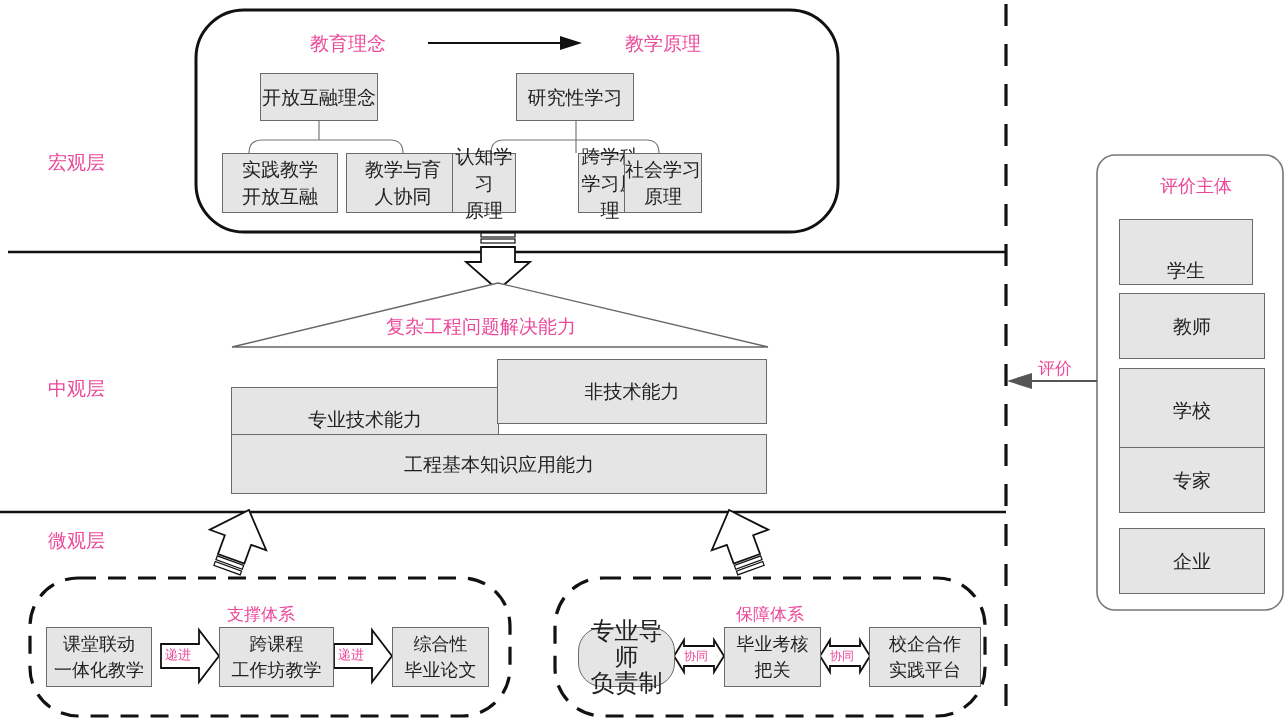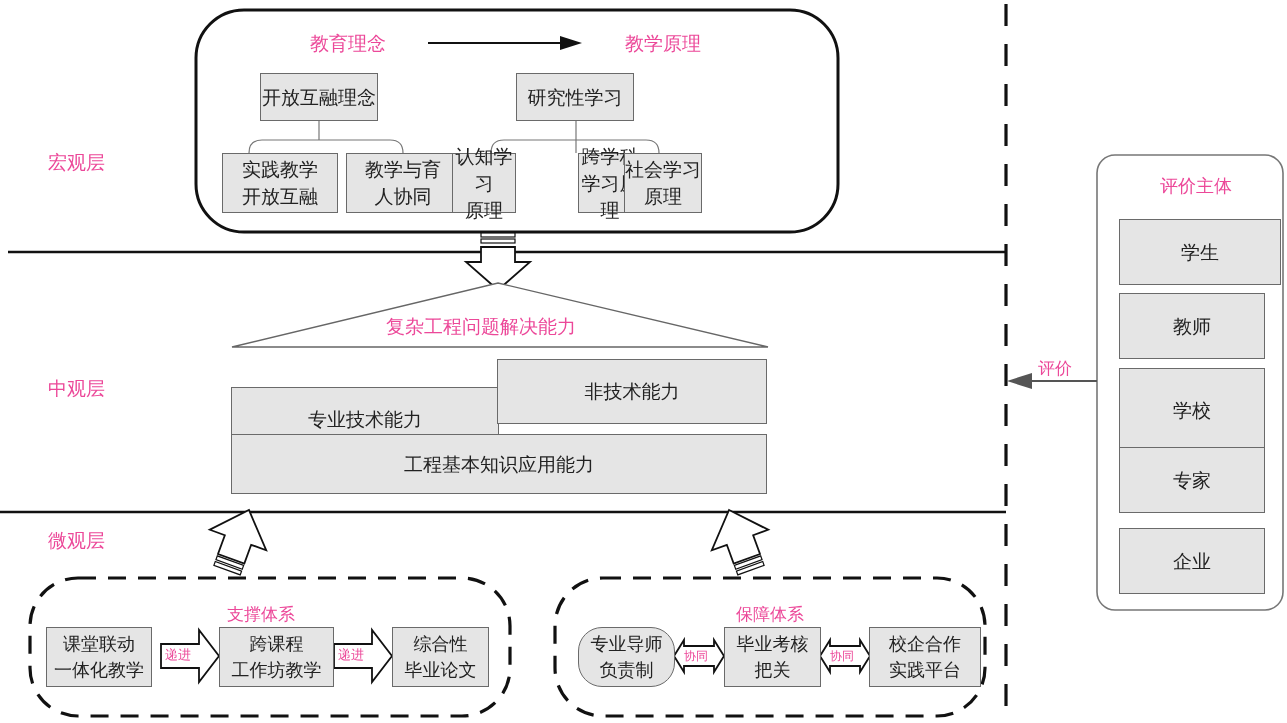--- a/index.html
+++ b/index.html
@@ -124,38 +124,38 @@
   <span>跨课程
 工作坊教学</span>
 </div>
 <div class="txt" style="left:338px; top:646px; font-size:13px;">递进</div>
 <div class="box" style="left:392px; top:627px; width:97px; height:60px; font-size:18px; line-height:26px;text-align:center;">
   <span>综合性
 毕业论文</span>
 </div>
 
 <div class="txt" style="left:736px; top:603px; font-size:17px;">保障体系</div>
-<div class="box" style="left:578px; top:627px; width:97px; height:60px; font-size:18px; line-height:26px;border-radius:24px;">
+<div class="box" style="left:578px; top:627px; width:97px; height:60px; font-size:24px; line-height:26px;border-radius:24px;">
   <span>专业导师
 负责制</span>
 </div>
 <div class="txt" style="left:684px; top:648px; font-size:12px;">协同</div>
 <div class="box" style="left:724px; top:627px; width:97px; height:60px; font-size:18px; line-height:26px;">
   <span>毕业考核
 把关</span>
 </div>
 <div class="txt" style="left:830px; top:648px; font-size:12px;">协同</div>
 <div class="box" style="left:869px; top:627px; width:112px; height:60px; font-size:18px; line-height:26px;">
   <span>校企合作
 实践平台</span>
 </div>
 
 <div class="txt" style="left:1038px; top:357px; font-size:17px;">评价</div>
 <div class="txt" style="left:1148px; top:174px; font-size:18px;margin-left:12px;">评价主体</div>
-<div class="box" style="left:1119px; top:219px; width:162px; height:66px;">
+<div class="box" style="left:1119px; top:219px; width:134px; height:66px;align-items:flex-end;">
   <span>学生</span>
 </div>
 <div class="box" style="left:1119px; top:293px; width:146px; height:66px;">
   <span>教师</span>
 </div>
 <div class="box" style="left:1119px; top:368px; width:146px; height:84px;">
   <span>学校</span>
 </div>
 <div class="box" style="left:1119px; top:447px; width:146px; height:66px;">
   <span>专家</span>

